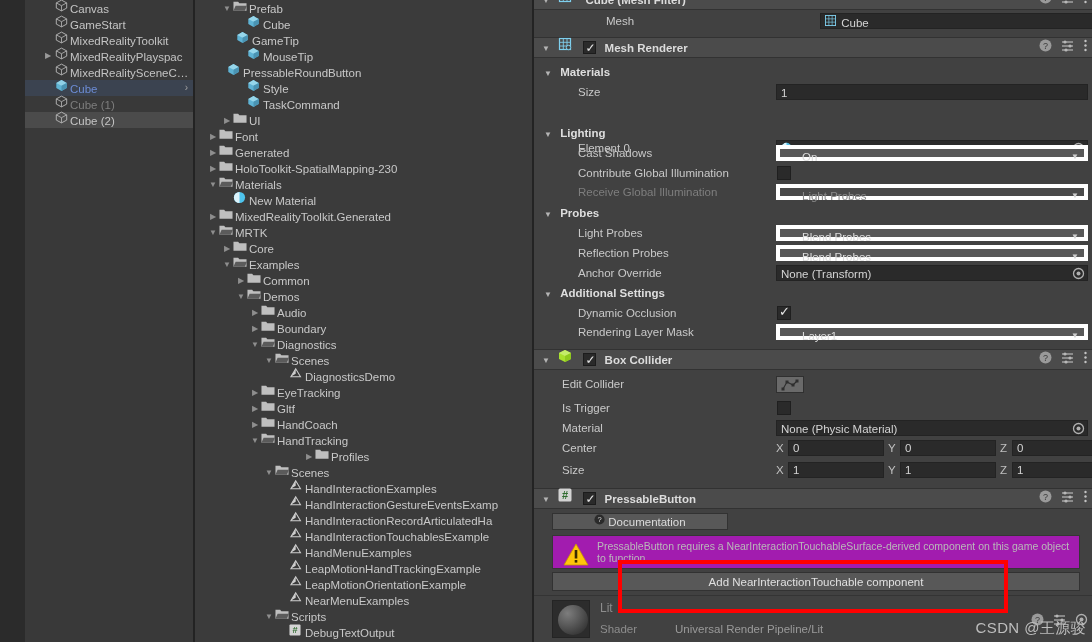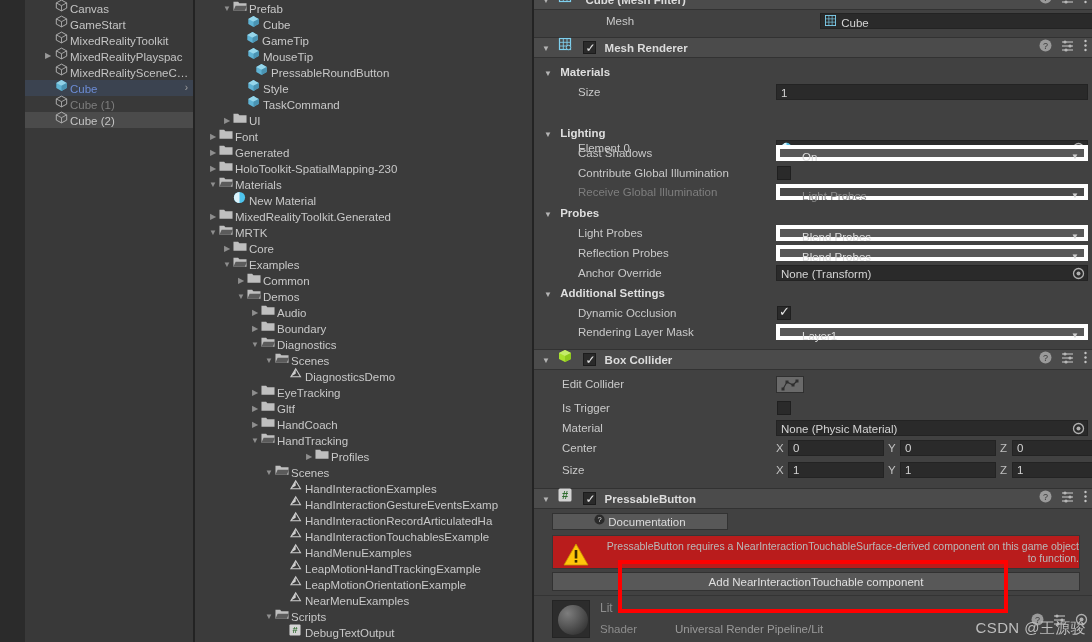--- a/index.html
+++ b/index.html
@@ -87,21 +87,21 @@
 
   .cbox { position:absolute; left:243px; top:3px; width:14px; height:14px; background:#2a2a2a; border:1px solid #1f1f1f; }
   .cbox.on:after { content:"\2713"; position:absolute; left:1px; top:-5px; color:#e8e8e8; font-size:13px; }
 
   .btn-doc {
     position:absolute; left:18px; top:0; width:176px; height:17px; line-height:17px;
     background:#585858; border:1px solid #323232; color:#dcdcdc; text-align:center;
   }
   .warnbox {
     position:absolute; left:18px; top:0; width:528px; height:34px;
-    background:#b91c1c; border:1px solid #363636; overflow:hidden;text-align:right;
+    background:#a21caf; border:1px solid #363636; overflow:hidden;
   }
   .warnbox .wtext { position:absolute; left:44px; top:4px; width:482px; color:#b9b9b9; font-size:10.5px; line-height:12px; }
   .btn-add {
     position:absolute; left:18px; top:0; width:528px; height:19px; line-height:19px;
     background:#585858; border:1px solid #323232; color:#e0e0e0; text-align:center; font-size:11.5px;
   }
   .redbox {
     position:absolute; border:4px solid #ff0000; pointer-events:none;
   }
   .matprev {
@@ -174,31 +174,31 @@
     <div id="project-list">
         <div class="p-row" style="padding-left: 26px;"><span class="tw">▼</span><span class="ico"><svg width="14" height="12" viewBox="0 0 15 12">
               <path d="M0.5 1.5 h5 l1.3 1.6 h7.7 v8 h-14 z" fill="#bfbfbf"></path>
               <path d="M0.5 11.2 l2.3 -5.6 h12.2 l-2.3 5.6 z" fill="#5b5b5b"></path>
             </svg></span><span class="lbl">Prefab</span></div>
         <div class="p-row" style="padding-left: 40px;"><span class="tw"></span><span class="ico"><svg width="13" height="13" viewBox="0 0 14 14">
               <polygon points="7,1.2 12.6,4.2 12.6,9.8 7,12.8 1.4,9.8 1.4,4.2" fill="#5fb3d4"></polygon>
               <polygon points="7,1.2 12.6,4.2 7,7.2 1.4,4.2" fill="#96d6ea"></polygon>
               <polygon points="7,7.2 12.6,4.2 12.6,9.8 7,12.8" fill="#4a93b2"></polygon>
             </svg></span><span class="lbl">Cube</span></div>
-        <div class="p-row" style="padding-left: 39px;"><span class="tw"></span><span class="ico"><svg width="13" height="13" viewBox="0 0 14 14">
+        <div class="p-row" style="padding-left: 29px;"><span class="tw"></span><span class="ico"><svg width="13" height="13" viewBox="0 0 14 14">
               <polygon points="7,1.2 12.6,4.2 12.6,9.8 7,12.8 1.4,9.8 1.4,4.2" fill="#5fb3d4"></polygon>
               <polygon points="7,1.2 12.6,4.2 7,7.2 1.4,4.2" fill="#96d6ea"></polygon>
               <polygon points="7,7.2 12.6,4.2 12.6,9.8 7,12.8" fill="#4a93b2"></polygon>
             </svg></span><span class="lbl">GameTip</span></div>
         <div class="p-row" style="padding-left: 40px;"><span class="tw"></span><span class="ico"><svg width="13" height="13" viewBox="0 0 14 14">
               <polygon points="7,1.2 12.6,4.2 12.6,9.8 7,12.8 1.4,9.8 1.4,4.2" fill="#5fb3d4"></polygon>
               <polygon points="7,1.2 12.6,4.2 7,7.2 1.4,4.2" fill="#96d6ea"></polygon>
               <polygon points="7,7.2 12.6,4.2 12.6,9.8 7,12.8" fill="#4a93b2"></polygon>
             </svg></span><span class="lbl">MouseTip</span></div>
-        <div class="p-row" style="padding-left: 48px;"><span class="tw"></span><span class="ico"><svg width="13" height="13" viewBox="0 0 14 14">
+        <div class="p-row" style="padding-left: 20px;"><span class="tw"></span><span class="ico"><svg width="13" height="13" viewBox="0 0 14 14">
               <polygon points="7,1.2 12.6,4.2 12.6,9.8 7,12.8 1.4,9.8 1.4,4.2" fill="#5fb3d4"></polygon>
               <polygon points="7,1.2 12.6,4.2 7,7.2 1.4,4.2" fill="#96d6ea"></polygon>
               <polygon points="7,7.2 12.6,4.2 12.6,9.8 7,12.8" fill="#4a93b2"></polygon>
             </svg></span><span class="lbl">PressableRoundButton</span></div>
         <div class="p-row" style="padding-left: 40px;"><span class="tw"></span><span class="ico"><svg width="13" height="13" viewBox="0 0 14 14">
               <polygon points="7,1.2 12.6,4.2 12.6,9.8 7,12.8 1.4,9.8 1.4,4.2" fill="#5fb3d4"></polygon>
               <polygon points="7,1.2 12.6,4.2 7,7.2 1.4,4.2" fill="#96d6ea"></polygon>
               <polygon points="7,7.2 12.6,4.2 12.6,9.8 7,12.8" fill="#4a93b2"></polygon>
             </svg></span><span class="lbl">Style</span></div>
         <div class="p-row" style="padding-left: 40px;"><span class="tw"></span><span class="ico"><svg width="13" height="13" viewBox="0 0 14 14">

